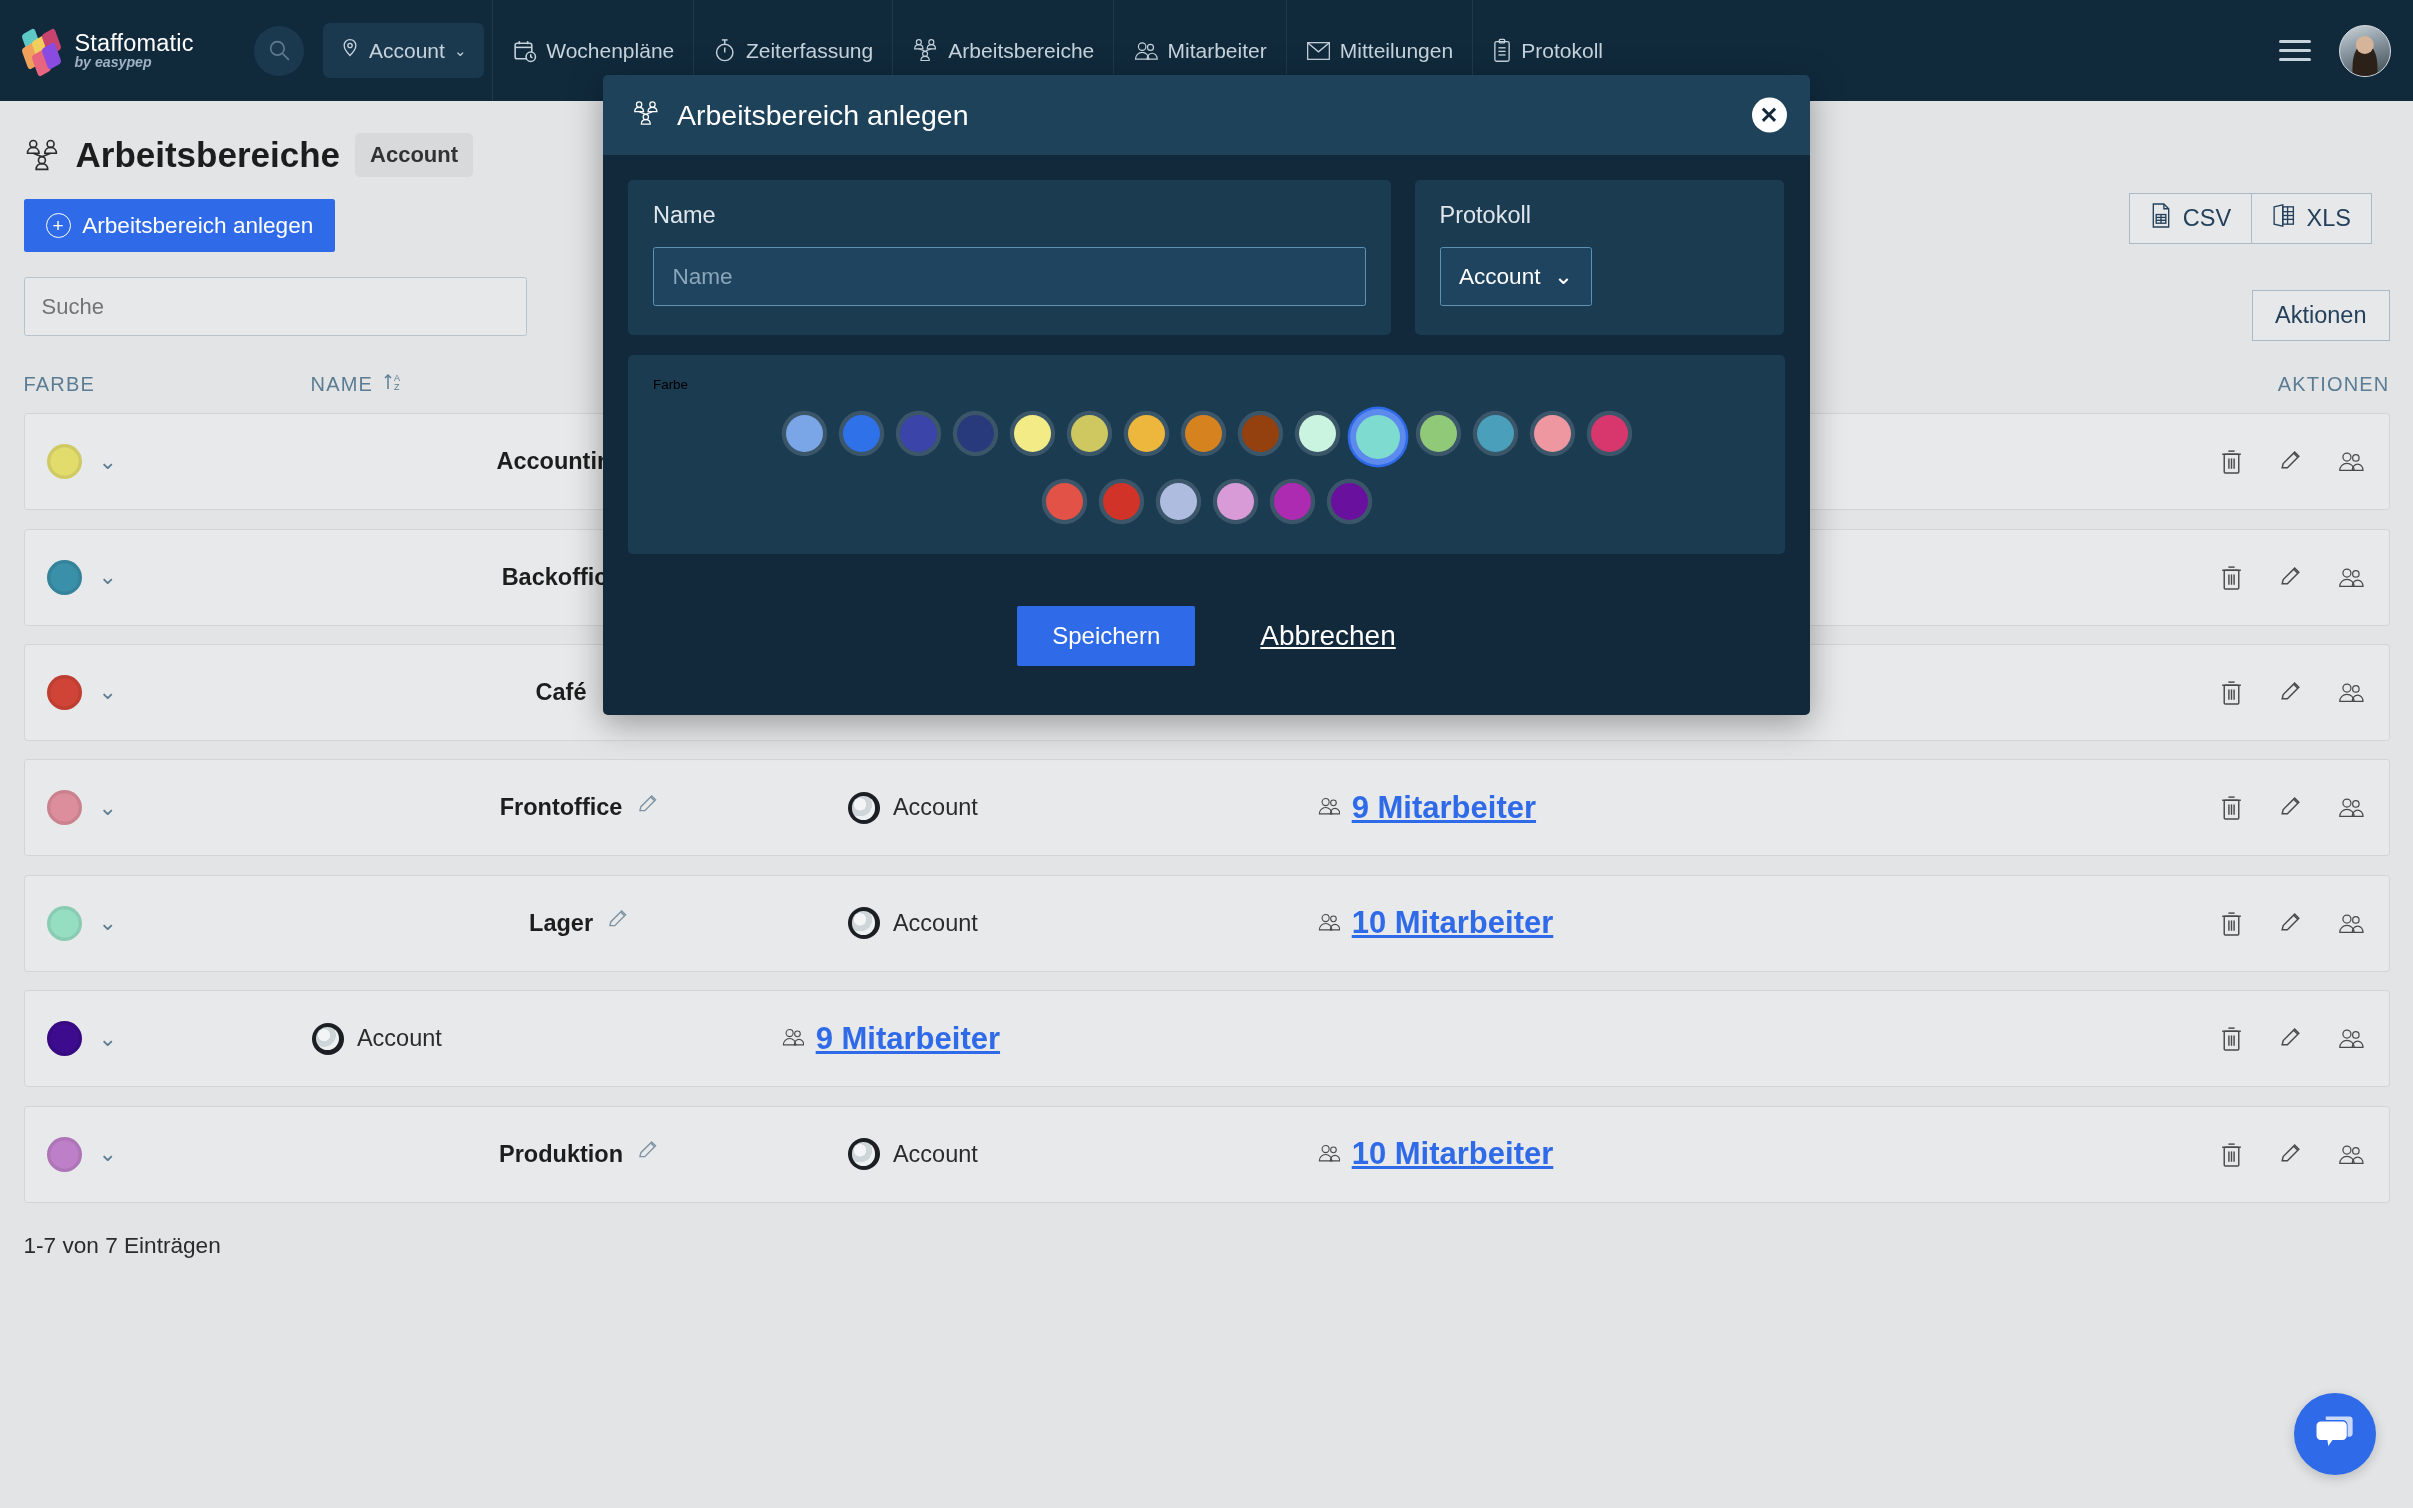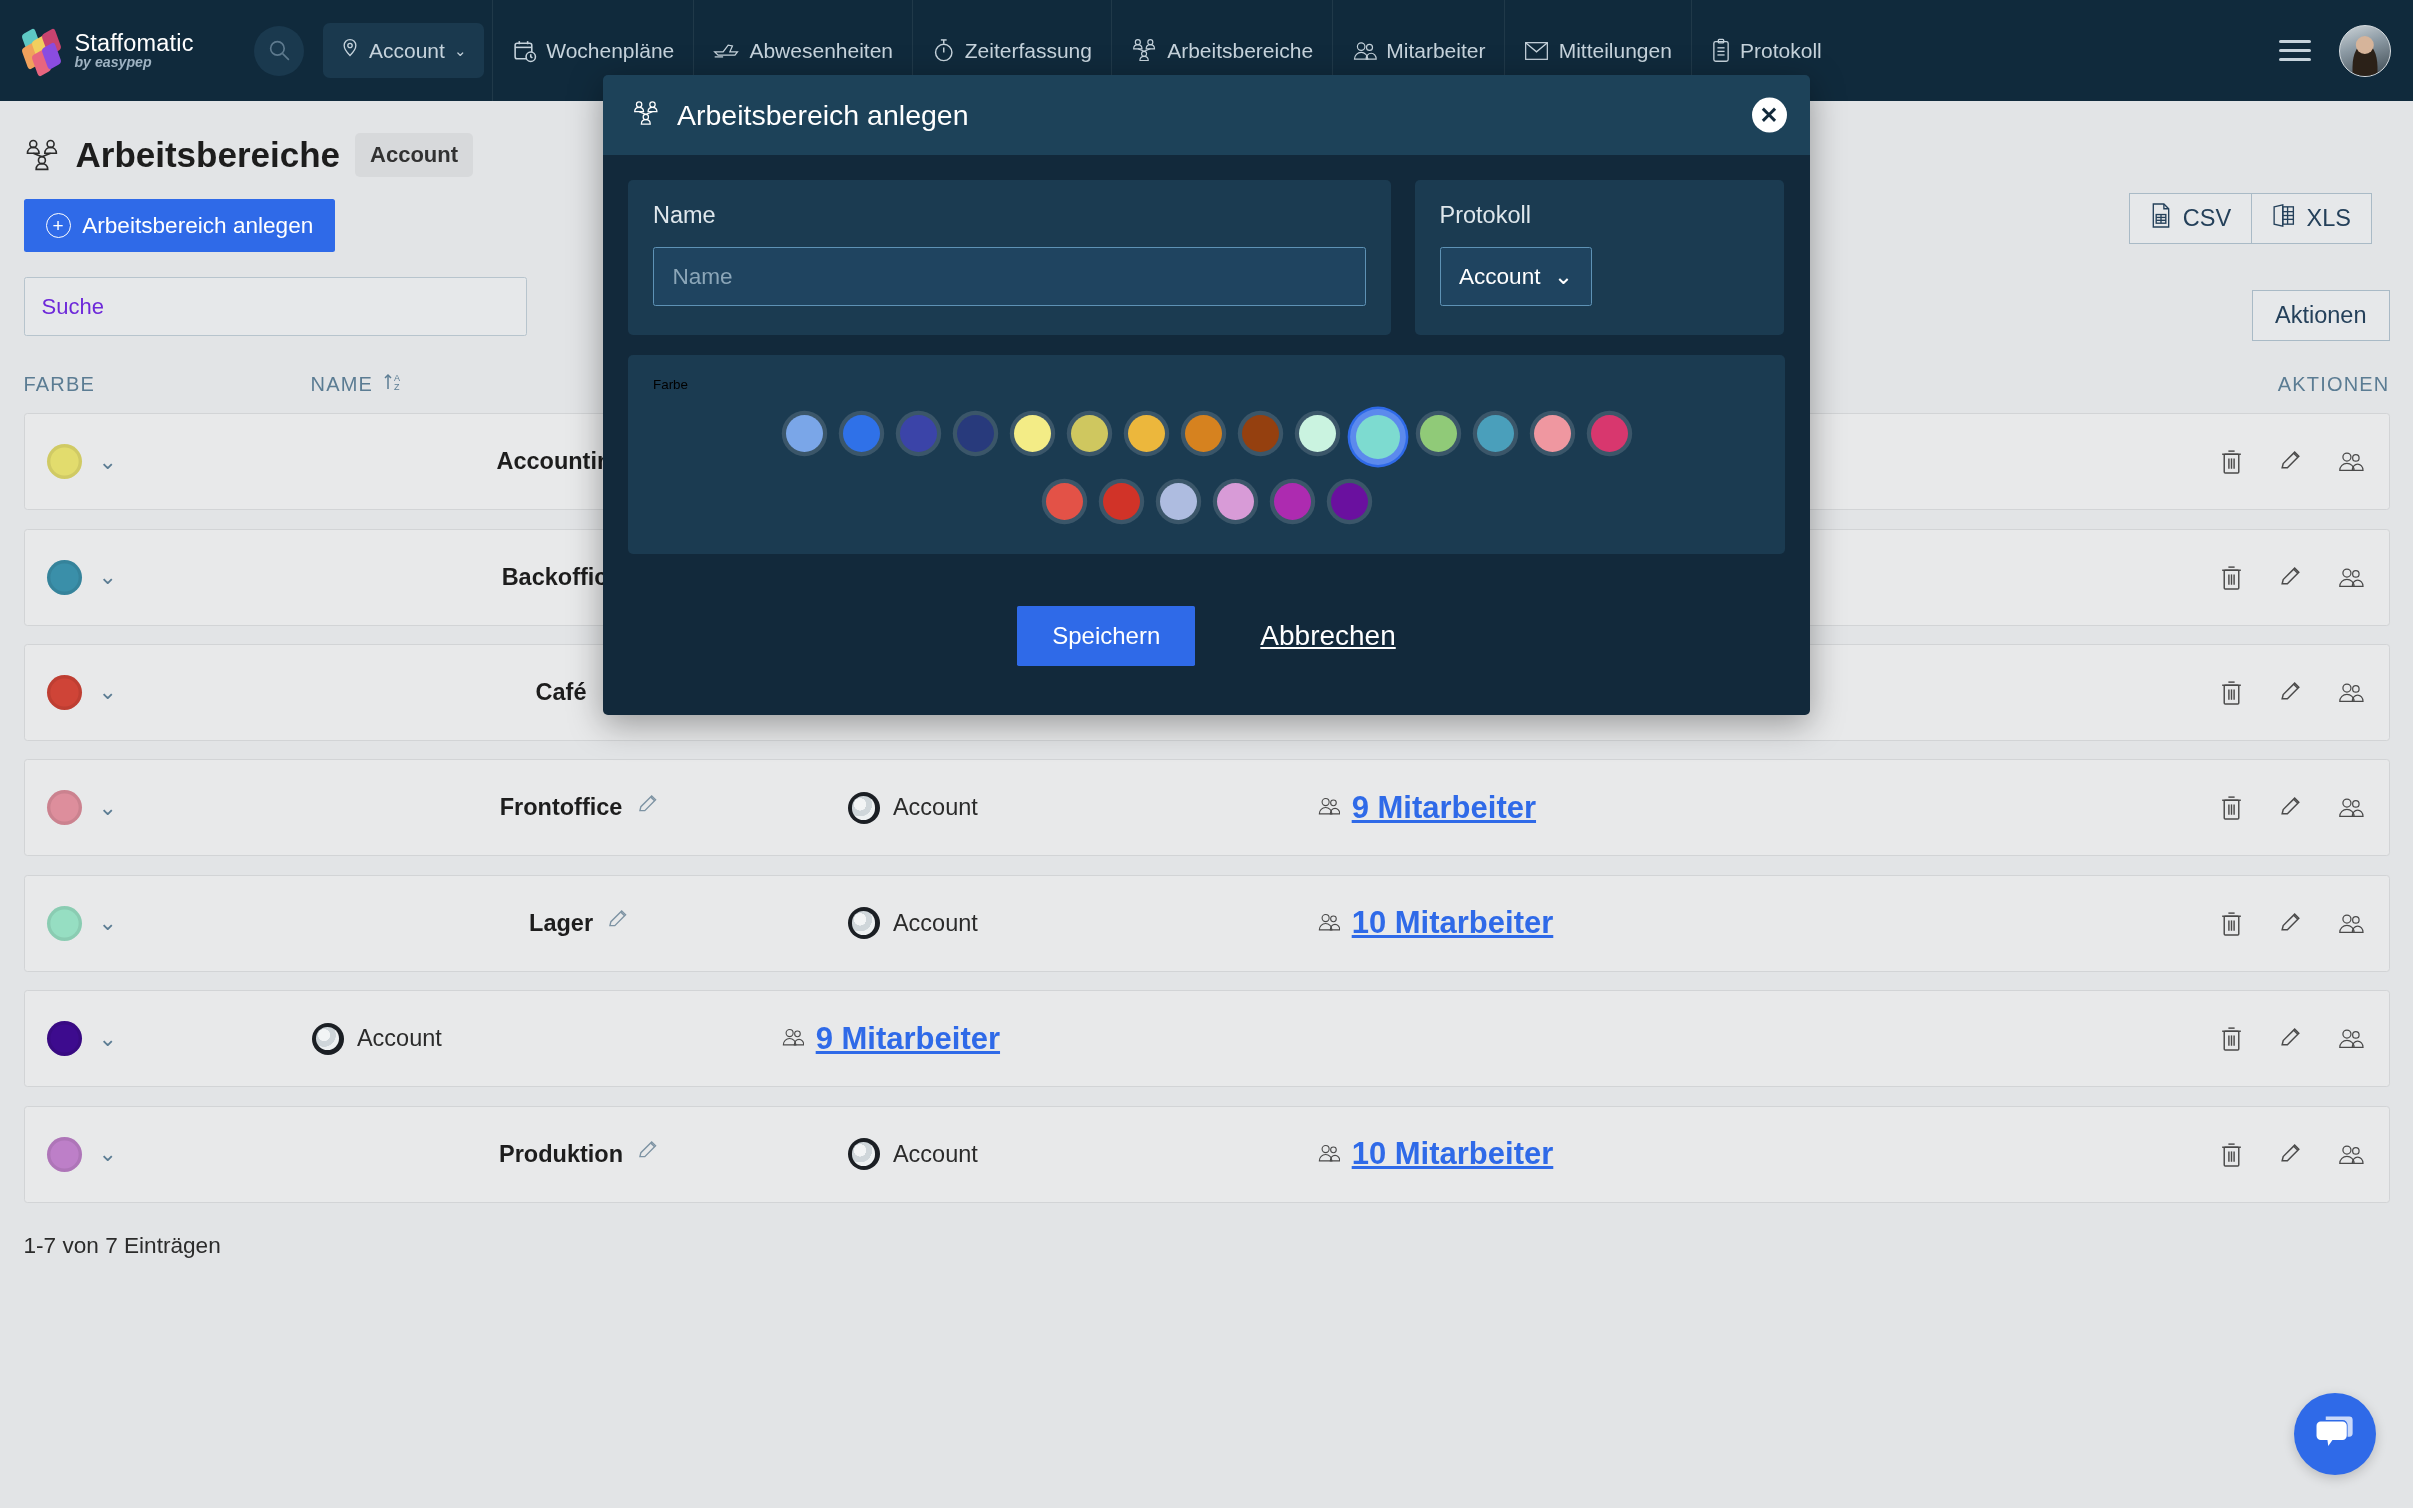--- a/index.html
+++ b/index.html
@@ -84,21 +84,21 @@
     padding:13.4px 22px; border:none; border-radius:2.5px; cursor:pointer;
   }
   .plus-circle{
     width:25px;height:25px;border-radius:50%;border:1.7px solid #fff;
     display:flex;align-items:center;justify-content:center; font-size:19px; line-height:1;
   }
   .search-box{
     margin-top:25px; width:503px; height:59px;
     border:0.8px solid #b7c4cd; background:#e6e8ea; border-radius:2.5px;
     display:flex; align-items:center; padding:0 17px;
-    color:#6d28d9; font-size:22px;text-align:center;
+    color:#737373; font-size:22px;text-align:center;
   }
 
   .export-group{ position:absolute; right:41px; top:-6.7px; display:flex; }
   .export-btn{
     display:flex;align-items:center;gap:11px;
     border:0.8px solid #a9bac6; background:#e6e8ea; color:#24405a;
     font-size:23.5px; padding:9.2px 20px; cursor:pointer;
   }
   .export-btn + .export-btn{ border-left:none; }
   .aktionen-btn{
@@ -240,29 +240,20 @@
             <line x1="3" y1="9" x2="19" y2="9"></line>
           <line x1="7" y1="3" x2="7" y2="6"></line>
             <line x1="15" y1="3" x2="15" y2="6"></line>
           <circle cx="18" cy="18" r="4.5" fill="#102a3c"></circle>
             <path d="M18 15.7V18l1.6 1"></path>
         </svg>
       </span>
       <span>Wochenpläne</span>
     </div>
 
-    <div class="nav-item">
-      <span class="ico">
-        <svg width="27" height="22" viewBox="0 0 32 26" fill="none" stroke="#c6d3dc" stroke-width="1.5">
-          <path d="M2 14h10l6-8 5 1-3 7h9l-3 4H6z"></path>
-            <line x1="2" y1="20" x2="12" y2="20"></line>
-        </svg>
-      </span>
-      <span>Abwesenheiten</span>
-    </div>
 
     <div class="nav-item">
       <span class="ico">
         <svg width="23.5" height="25" viewBox="0 0 24 26" fill="none" stroke="#c6d3dc" stroke-width="1.5">
           <circle cx="12" cy="15" r="8.5"></circle>
             <line x1="12" y1="15" x2="12" y2="10"></line>
           <line x1="9" y1="2" x2="15" y2="2"></line>
             <line x1="12" y1="2" x2="12" y2="6"></line>
         </svg>
       </span>

